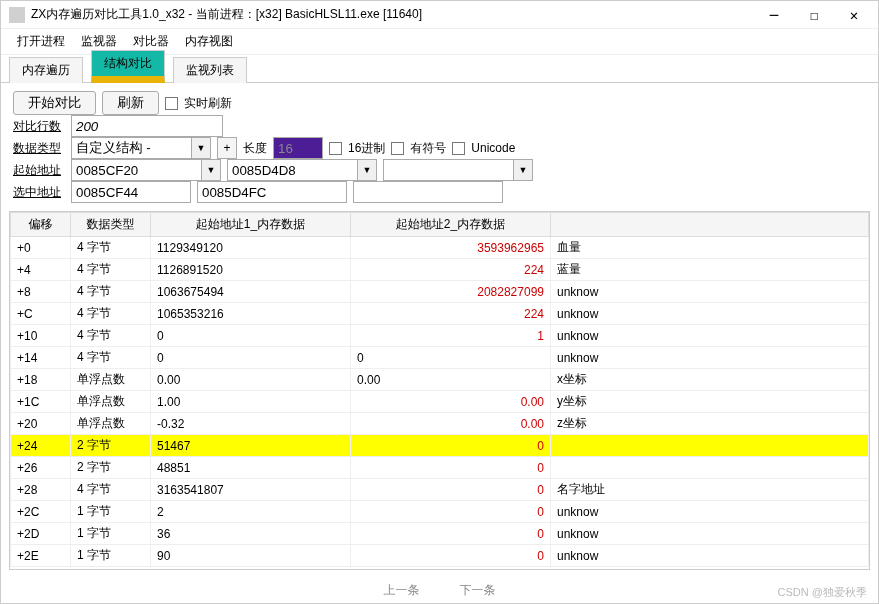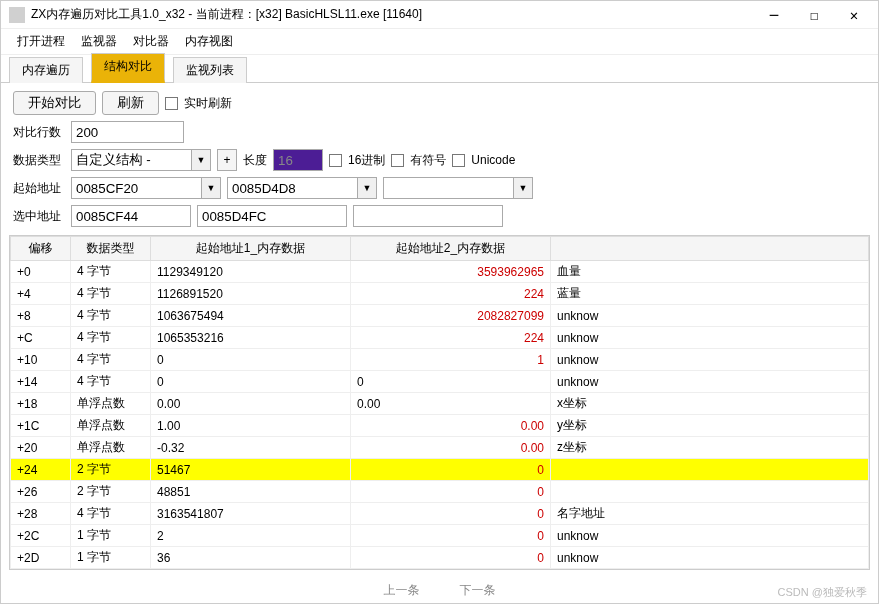--- a/index.html
+++ b/index.html
@@ -7,26 +7,26 @@
     .window { background: #fff; border: 1px solid #ccc; width: 100%; height: 100%; display: flex; flex-direction: column; }
     .titlebar { display: flex; align-items: center; padding: 4px 8px; border-bottom: 1px solid #eee; height: 28px; }
     .titlebar .icon { width: 16px; height: 16px; background: #d0d0d0; margin-right: 6px; }
     .titlebar .title { flex: 1; font-size: 12px; }
     .winbtns { display: flex; gap: 8px; }
     .winbtn { width: 32px; height: 22px; display: flex; align-items: center; justify-content: center; font-family: monospace; font-size: 14px; cursor: pointer; }
     .menubar { display: flex; gap: 16px; padding: 4px 16px; border-bottom: 1px solid #eee; height: 26px; align-items: center; }
     .menubar span { cursor: pointer; }
     .tabs { display: flex; border-bottom: 1px solid #ccc; padding-left: 8px; height: 28px; align-items: flex-end; }
     .tab { padding: 4px 12px; border: 1px solid #ccc; border-bottom: none; margin-right: 8px; background: #f5f5f5; cursor: pointer; position: relative; top: 1px; }
-    .tab.active { background: #eab308; border-bottom: 4px solid #eab308; font-family: Liberation Serif, serif; }
-    .toolbar { padding: 8px 12px; display: flex; flex-direction: column; gap: 6px; }
+    .tab.active { background: #14b8a6; border-bottom: 7px solid #eab308; font-family: Liberation Serif, serif; }
+    .toolbar { padding: 8px 12px; display: flex; flex-direction: column; }
     .row { display: flex; align-items: center; gap: 6px; }
     .btn { border: 1px solid #aaa; background: #f5f5f5; padding: 2px 14px; border-radius: 3px; cursor: pointer; }
     .chk { width: 13px; height: 13px; border: 1px solid #777; display: inline-block; background: #fff; }
-    .lbl { min-width: 52px; }
+    .lbl { min-width: 52px; text-decoration: underline; }
     .inp { border: 1px solid #aaa; padding: 2px 4px; height: 22px; background: #fff; }
     .combo { display: flex; }
     .combo .inp { border-right: none; }
     .combo .dd { width: 20px; border: 1px solid #aaa; display: flex; align-items: center; justify-content: center; background: #f0f0f0; cursor: pointer; font-size: 9px; }
     .sqbtn { width: 20px; height: 22px; border: 1px solid #aaa; background: #f5f5f5; display: flex; align-items: center; justify-content: center; cursor: pointer; }
     .table-wrap { flex: 1; overflow: auto; border: 1px solid #ccc; margin: 0 8px 8px 8px; position: relative; }
     table { width: 100%; border-collapse: collapse; font-size: 12px; }
     th { background: #f5f5f5; border: 1px solid #ddd; padding: 3px 6px; text-align: center; font-weight: normal; position: sticky; top: 0; }
     td { border: 1px solid #eee; padding: 2px 6px; }
     tr.sel td { background: #ffff00; margin-left: 48px; }
@@ -64,21 +64,21 @@
 
   <div class="toolbar">
     <div class="row">
       <button class="btn">开始对比</button>
       <button class="btn">刷新</button>
       <span class="chk"></span>
       <span>实时刷新</span>
     </div>
     <div class="row">
       <span class="lbl">对比行数</span>
-      <input class="inp" style="width: 113px;" value="200">
+      <input class="inp" style="width: 152px; font-style: italic;" value="200">
     </div>
     <div class="row">
       <span class="lbl">数据类型</span>
       <div class="combo">
         <input class="inp" style="width: 120px;" value="自定义结构 -">
         <div class="dd">▼</div>
       </div>
       <div class="sqbtn">+</div>
       <span>长度</span>
       <input class="inp disabled" style="width: 50px;" disabled="" value="16">

